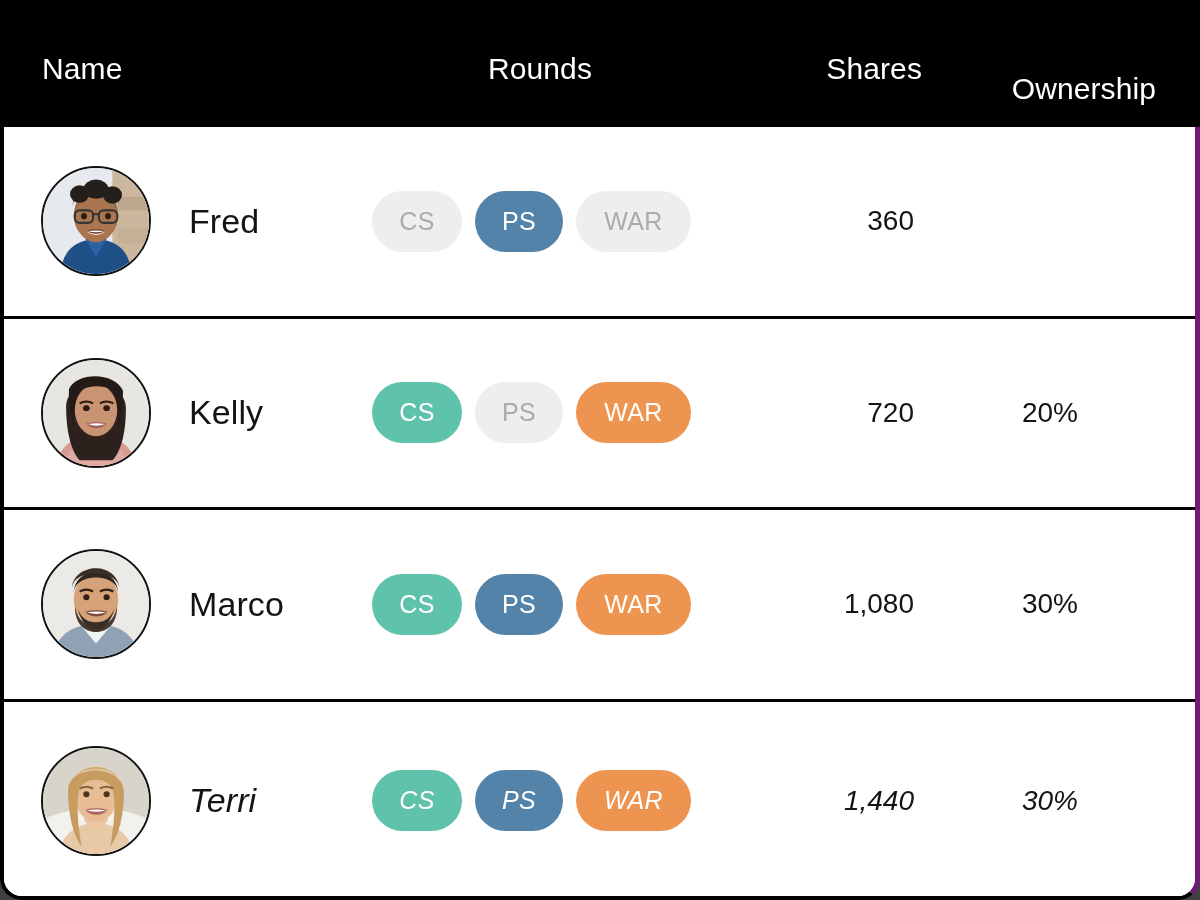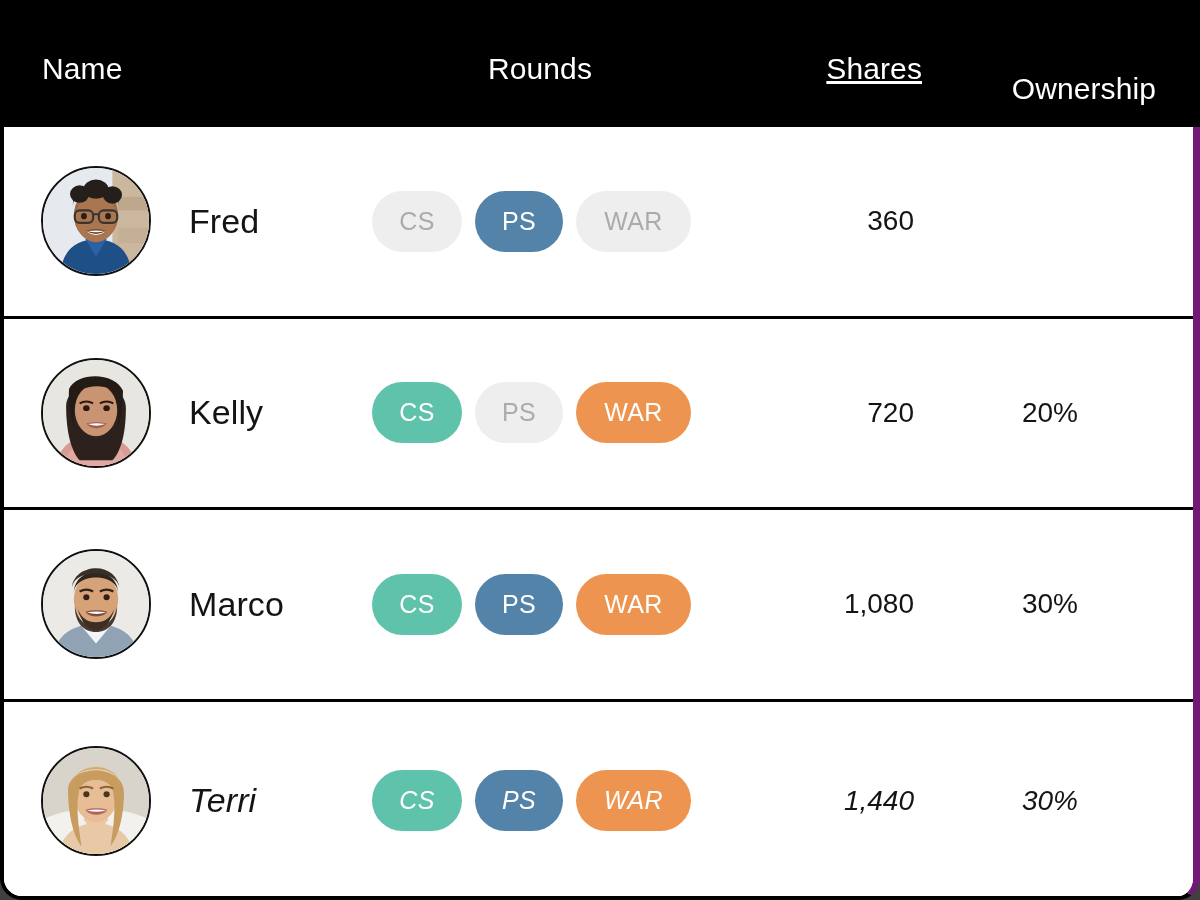--- a/index.html
+++ b/index.html
@@ -31,32 +31,32 @@
     position: absolute;
     top: 52px;
     color: #ffffff;
     font-size: 30px;
     font-weight: 400;
     letter-spacing: 0.1px;
     white-space: nowrap;
   }
   .th-name      { left: 42px; }
   .th-rounds    { left: 488px; }
-  .th-shares    { right: 278px; text-decoration: underline; }
+  .th-shares    { right: 278px; }
   .th-ownership { right: 44px; margin-top: 20px; }
 
   
   .table-body {
     position: absolute;
     top: 127px; left: 0;
     width: 1200px;
     height: 773px;
     background: #ffffff;
     border-left: 4px solid #000000;
-    border-right: 7px solid #701a75;
+    border-right: 5px solid #701a75;
     border-bottom: 4px solid #000000;
     border-radius: 0 0 22px 22px;
     overflow: hidden;
   }
 
   .row {
     position: relative;
     width: 100%;
     height: 191.5px;
     display: flex;

